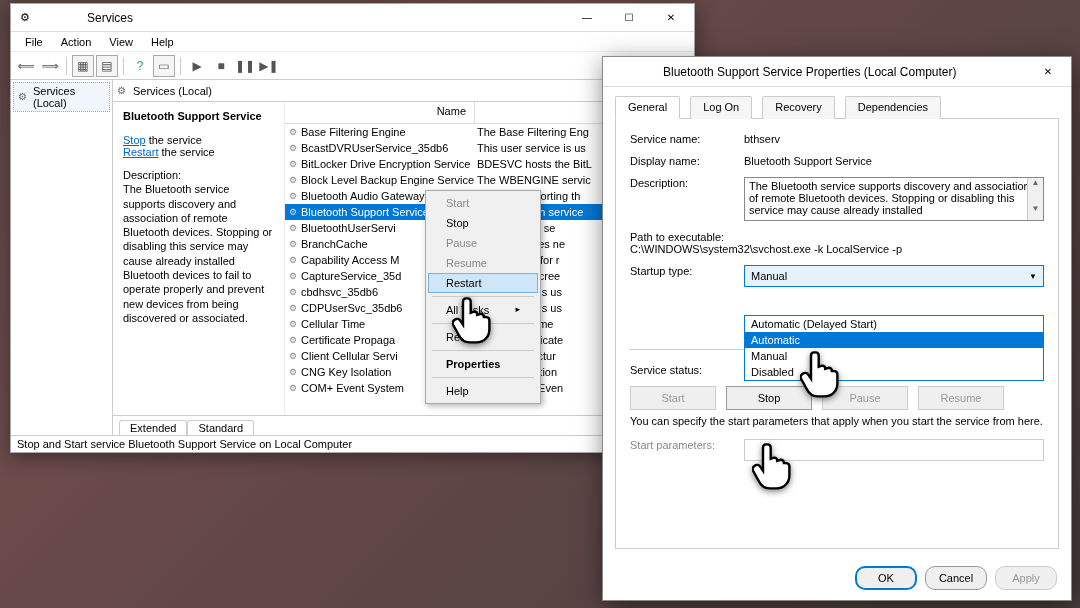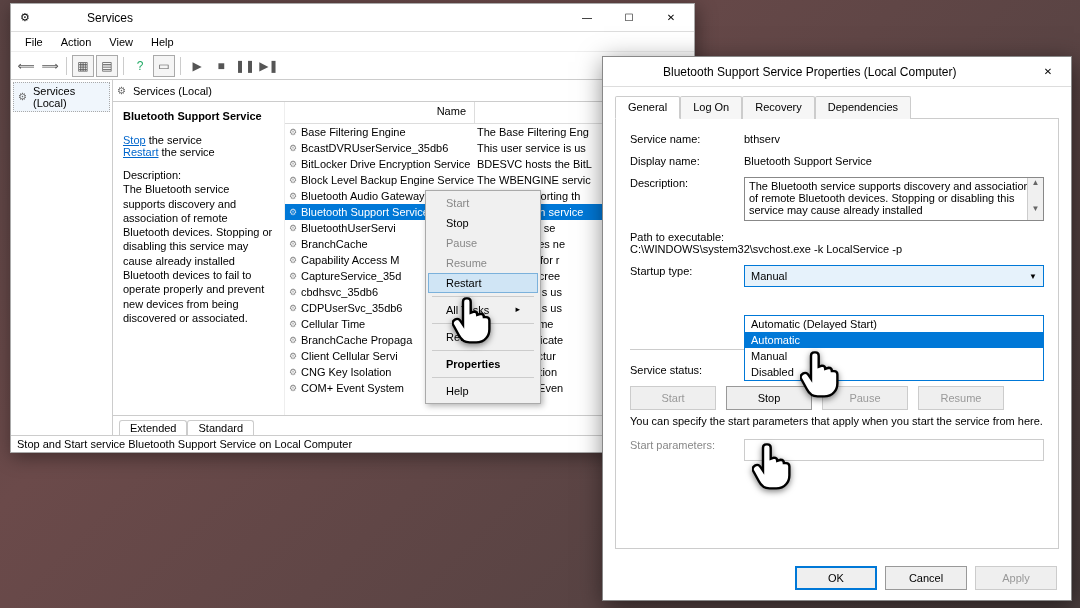--- a/index.html
+++ b/index.html
@@ -56,21 +56,21 @@
 .ctx-item.dis { color: #888; }
 .ctx-item.sel { background: #d0e5f5; border: 1px solid #7bb1db; padding: 3px 17px; }
 .ctx-sep { height: 1px; background: #ccc; margin: 3px 4px; }
 .ctx-item.sub::after { content: "▸"; float: right; font-size: 9px; }
 
 
 .props { position: absolute; left: 602px; top: 56px; width: 470px; height: 545px; background: #fff; border: 1px solid #888; box-shadow: 2px 6px 24px rgba(0,0,0,0.5); z-index: 10; }
 .props .titlebar { height: 30px; }
 .props-body { padding: 8px 12px 8px 12px; }
 .ptabs { display: flex; height: 24px; border-bottom: 1px solid #ccc; }
-.ptab { padding: 4px 12px; border: 1px solid #ccc; border-bottom: none; border-radius: 2px 2px 0 0; margin-right: 0; background: #fff; position: relative; top: 1px; }
+.ptab { padding: 4px 12px; border: 1px solid #ccc; border-bottom: none; border-radius: 2px 2px 0 0; margin-right: 10px; background: #fff; position: relative; top: 1px; }
 .ptab.active { background: #fff; border-bottom: 1px solid #fff; z-index: 1; }
 .ptab:not(.active) { background: #f6f6f6; }
 .pbody { border: 1px solid #ccc; border-top: none; padding: 14px 14px; height: 430px; position: relative; }
 .frow { display: flex; margin-bottom: 10px; }
 .flab { width: 114px; }
 .fval { flex: 1; }
 .desc-box { flex: 1; height: 44px; border: 1px solid #888; padding: 2px 4px; font-size: 11px; overflow: hidden; position: relative; }
 .desc-scroll { position: absolute; right: 0; top: 0; bottom: 0; width: 16px; display: flex; flex-direction: column; justify-content: space-between; border-left: 1px solid #ccc; background: #f0f0f0; }
 .desc-scroll div { height: 16px; text-align: center; font-size: 8px; color: #666; }
 .select-box { flex: 1; height: 22px; border: 1px solid #0078d7; background: #e6f2fb; padding: 2px 6px; display: flex; align-items: center; justify-content: space-between; }
@@ -79,21 +79,21 @@
 .dd-item { padding: 2px 6px; }
 .dd-item.sel { background: #0078d7; color: #fff; }
 .hr { height: 1px; background: #ccc; margin: 14px 0; }
 .btnrow { display: flex; gap: 10px; margin-top: 6px; }
 .wbtn { width: 86px; height: 24px; border: 1px solid #999; background: #efefef; display: flex; align-items: center; justify-content: center; }
 .wbtn.dis { color: #999; border-color: #ccc; }
 .input-line { flex: 1; height: 22px; border: 1px solid #ccc; padding: 2px 6px; background: #fff; }
 
 .dlg-btns { position: absolute; right: 14px; bottom: 10px; display: flex; gap: 8px; }
 .dlg-btns .wbtn.primary { border: 2px solid #0078d7; }
-.dlg-btns .wbtn { width: 82px; }
+.dlg-btns .wbtn { width: 62px; border-radius: 10px; }
 
 
 .hand { position: absolute; width: 44px; height: 52px; z-index: 50; pointer-events: none; }
 .hand svg { filter: drop-shadow(0 2px 3px rgba(0,0,0,0.5)); }
 .hand1 { left: 452px; top: 294px; }
 .hand2 { left: 800px; top: 348px; }
 .hand3 { left: 752px; top: 440px; }
 
 .watermark { position: absolute; right: 14px; bottom: 6px; color: rgba(255,255,255,0.5); font-size: 14px; font-style: italic; letter-spacing: 1px; }
 </style>
@@ -219,21 +219,21 @@
                 <span class="r-name">CDPUserSvc_35db6</span>
                 <span class="r-desc">user service is us</span>
               </div>
               <div class="row">
                 <span class="r-icon">⚙</span>
                 <span class="r-name">Cellular Time</span>
                 <span class="r-desc">ervice sets time</span>
               </div>
               <div class="row">
                 <span class="r-icon">⚙</span>
-                <span class="r-name">BranchCache Propaga</span>
+                <span class="r-name">Certificate Propaga</span>
                 <span class="r-desc">es user certificate</span>
               </div>
               <div class="row">
                 <span class="r-icon">⚙</span>
                 <span class="r-name">Client Cellular Servi</span>
                 <span class="r-desc">des infrastructur</span>
               </div>
               <div class="row">
                 <span class="r-icon">⚙</span>
                 <span class="r-name">CNG Key Isolation</span>

